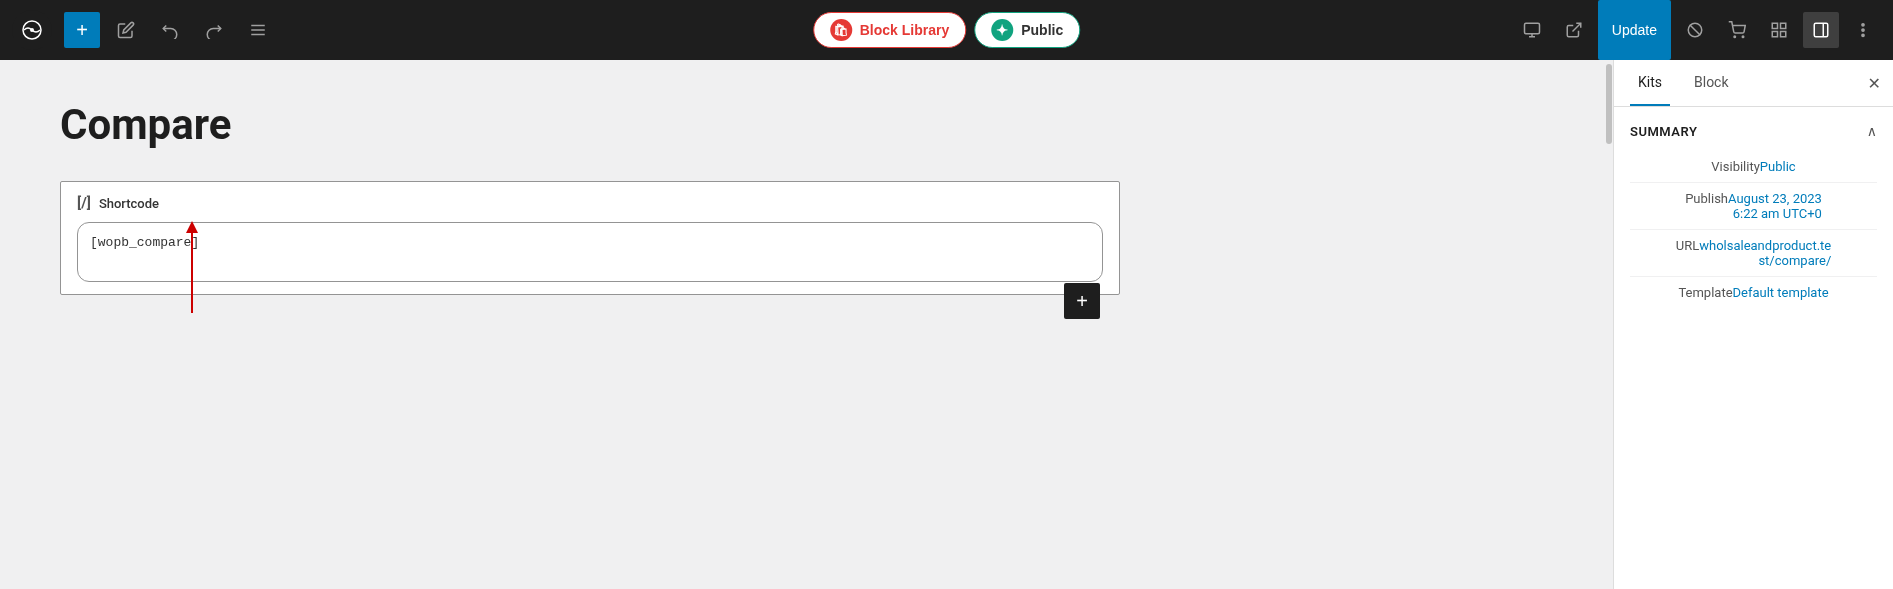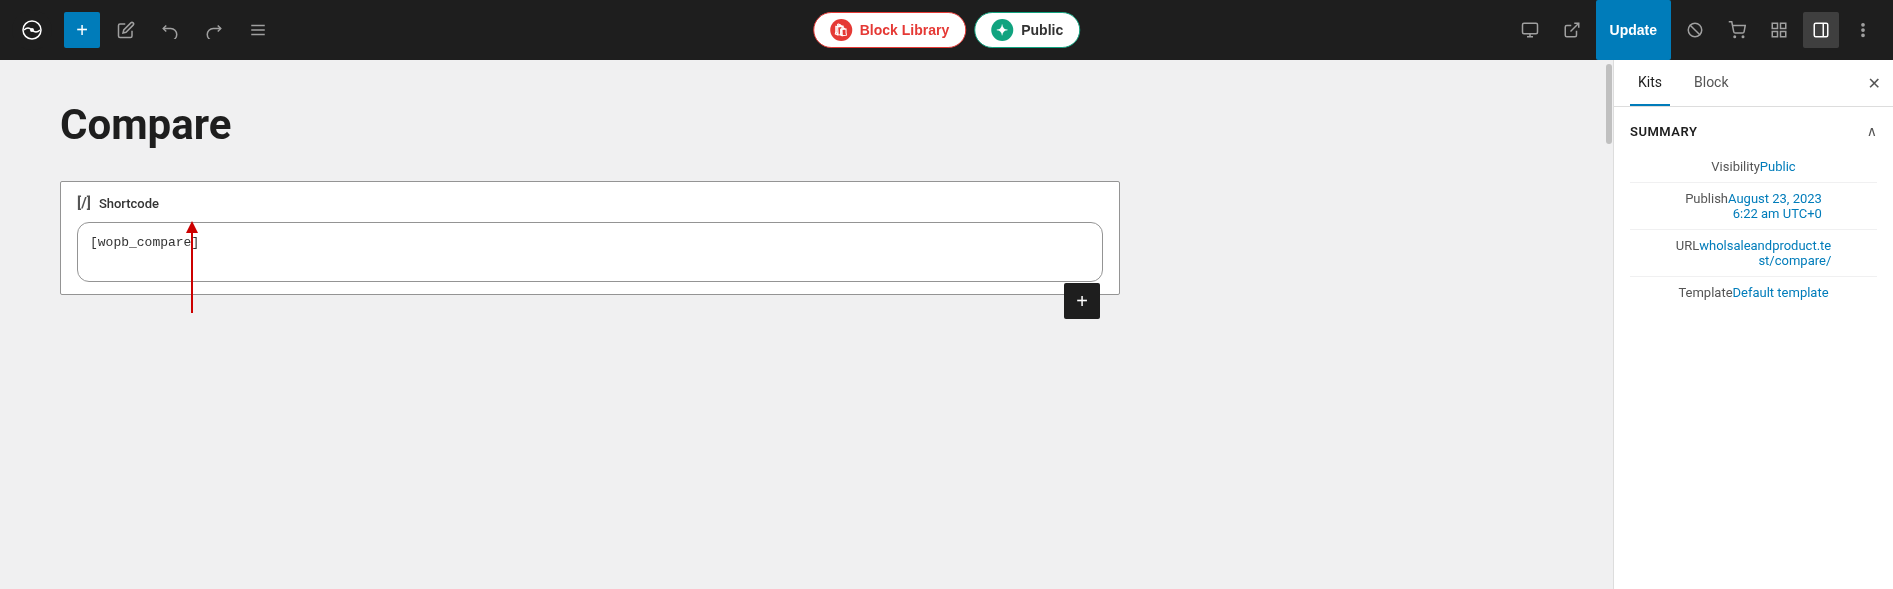--- a/index.html
+++ b/index.html
@@ -111,21 +111,21 @@
       display: flex; align-items: center; gap: 6px;
       margin-left: auto;
     }
     .update-btn {
       background: #007cba;
       color: white;
       border: none;
       border-radius: 2px;
       padding: 22px 14px;
       font-size: 14px;
-      font-weight: 700;
+      font-weight: 400;
       cursor: pointer;
     }
     .toolbar-right-icon {
       width: 36px; height: 36px;
       background: transparent;
       border: none;
       color: #a0a0a0;
       font-size: 16px;
       display: flex; align-items: center; justify-content: center;
       cursor: pointer;

